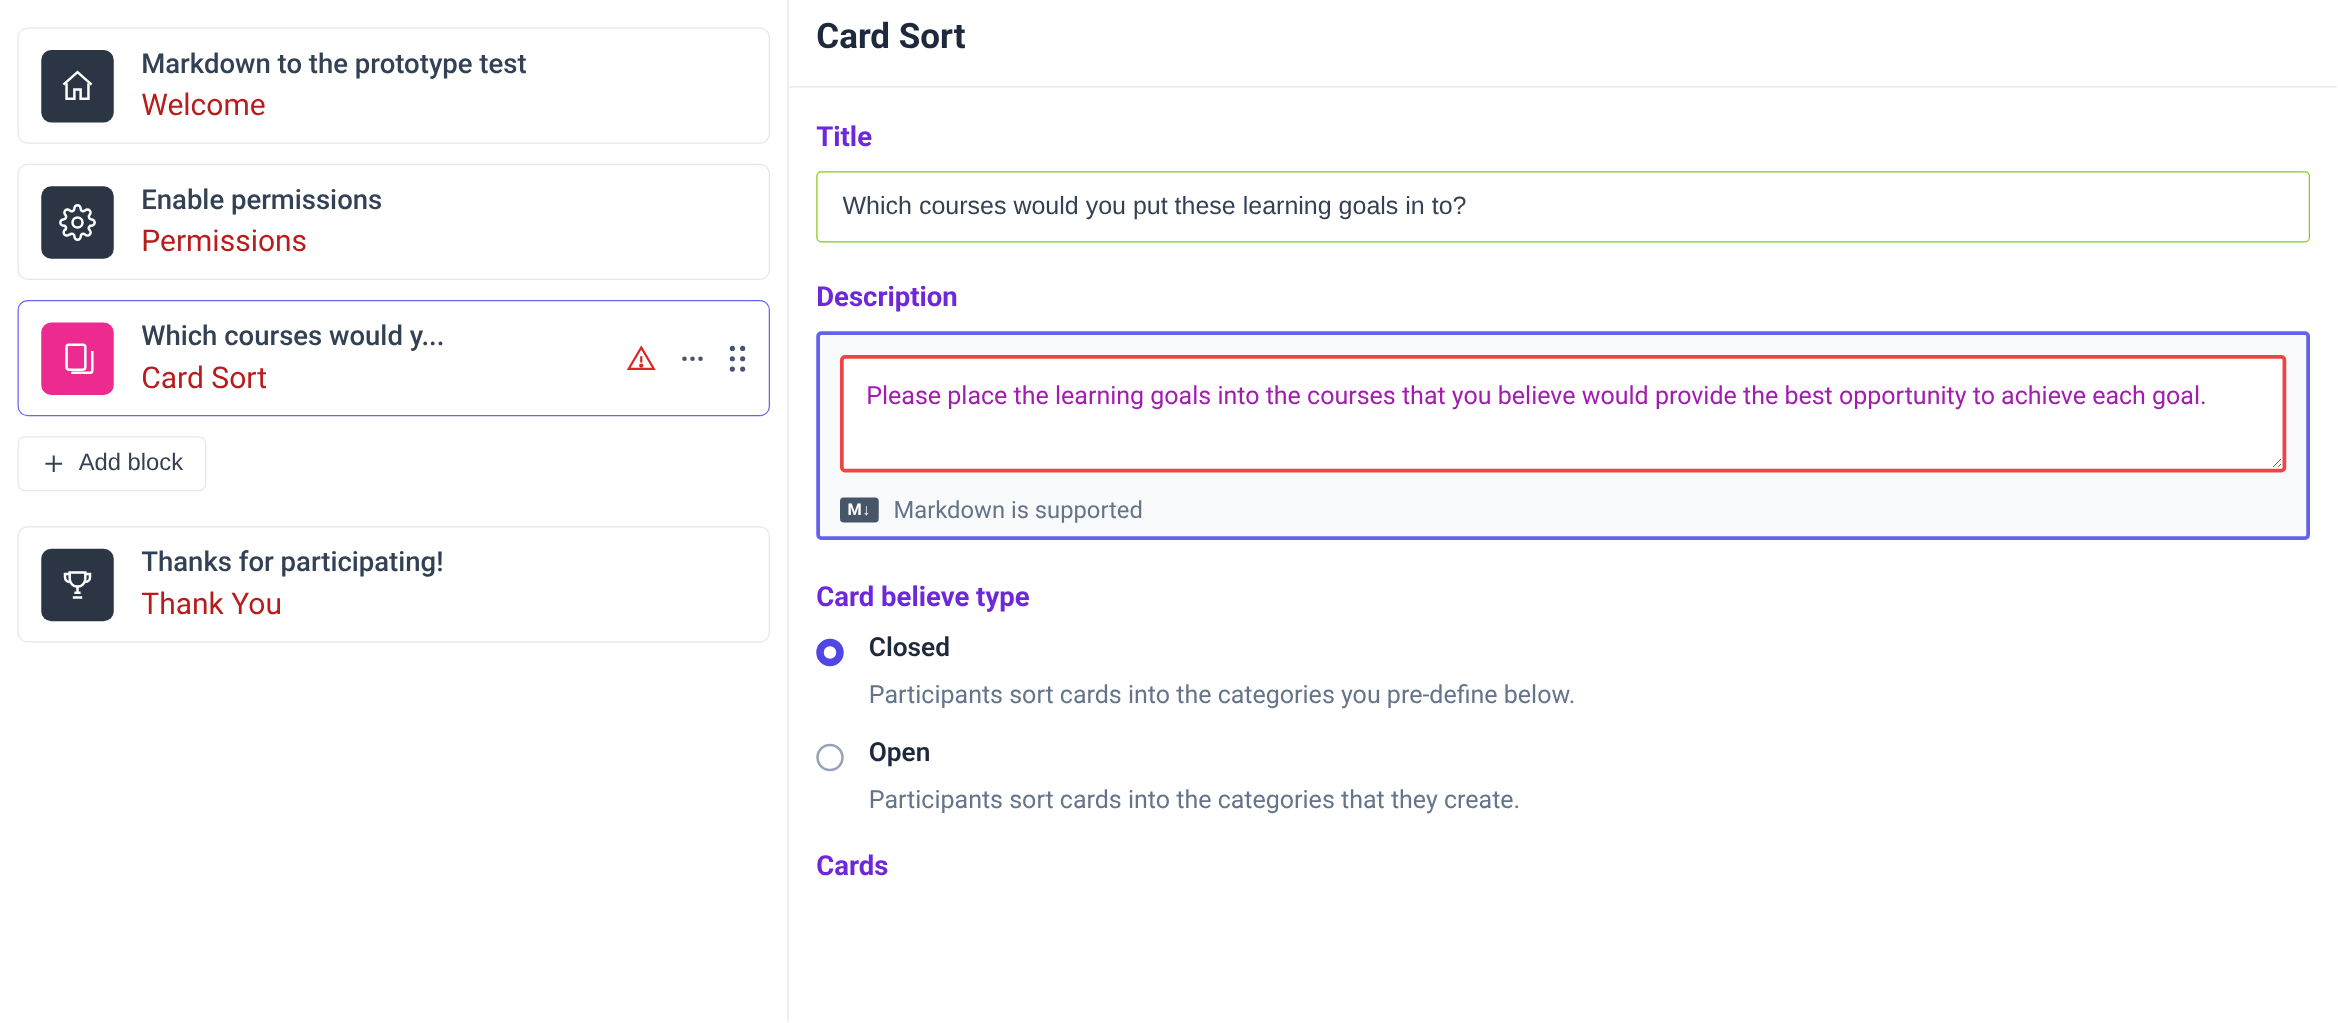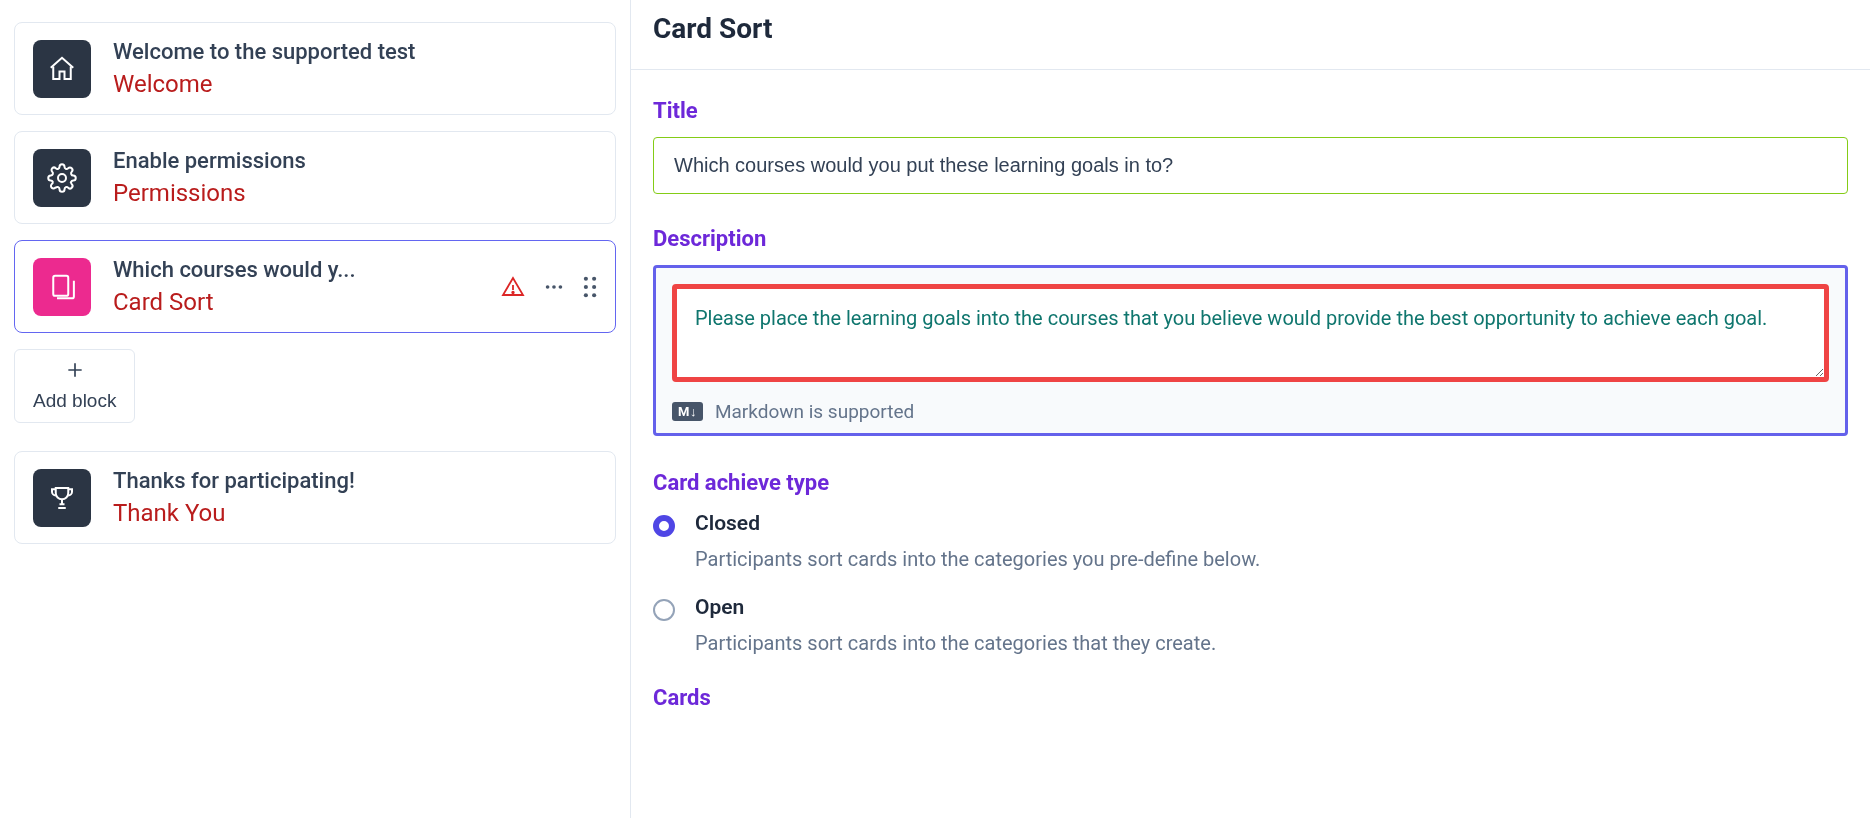--- a/index.html
+++ b/index.html
@@ -62,21 +62,20 @@
     display:inline-flex; align-items:center;
     border:1px solid #e2e8f0;
     background:#fff;
     border-radius:6px;
     padding: 10px 18px;
     font-size: 19px;
     color:#334155;
     cursor:pointer;
     gap:10px;
     margin-bottom:28px;
-    flex-direction:column;
   }
   
   .main {
     flex:1;
     border-left:1px solid #e2e8f0;
     display:flex; flex-direction:column;
     overflow:auto;
   }
   .main-header {
     padding: 12px 22px 24px 22px;
@@ -109,27 +108,27 @@
   }
   .desc-wrapper {
     border: 3px solid #6461eb;
     border-radius:4px;
     background:#f8fafc;
     padding: 16px 16px 10px 16px;
     margin-bottom: 34px;
   }
   .desc-textarea {
     width:100%;
-    border:5px solid #ef4444;
+    border:3px solid #ef4444;
     border-radius:4px;
     background:#fff;
     padding: 14px 18px;
     font-size: 20px;
     line-height:1.5;
-    color:#0f766e;
+    color:#a21caf;
     resize: both;
     min-height: 86px;
     font-family: inherit;
     outline:none;
   }
   .markdown-note {
     display:flex; align-items:center; gap:12px;
     margin-top:14px;
     color:#64748b;
     font-size:19px;
@@ -166,21 +165,21 @@
 
   
   <div class="block-item">
     <div class="block-icon dark">
       <svg width="30" height="30" viewBox="0 0 24 24" fill="none" stroke="currentColor" stroke-width="1.6">
           <path d="M3 11 12 3l9 8"></path>
           <path d="M5 10v10h5v-6h4v6h5V10"></path>
         </svg>
     </div>
     <div class="block-text">
-      <div class="block-title">Welcome to the supported test</div>
+      <div class="block-title">Markdown to the prototype test</div>
       <div class="block-subtitle">Welcome</div>
     </div>
   </div>
 
   
   <div class="block-item">
     <div class="block-icon dark">
       <svg width="30" height="30" viewBox="0 0 24 24" fill="none" stroke="currentColor" stroke-width="1.6">
           <circle cx="12" cy="12" r="3.2"></circle>
           <path d="M19.4 15a1.7 1.7 0 0 0 .34 1.87l.06.06a2 2 0 1 1-2.83 2.83l-.06-.06a1.7 1.7 0 0 0-1.87-.34 1.7 1.7 0 0 0-1 1.56V21a2 2 0 0 1-4 0v-.09a1.7 1.7 0 0 0-1-1.56 1.7 1.7 0 0 0-1.87.34l-.6.06a2 2 0 1 1-2.83-2.83l.06-.06A1.7 1.7 0 0 0 4.6 15a1.7 1.7 0 0 0-1.56-1H3a2 2 0 0 1 0-4h.09A1.7 1.7 0 0 0 4.6 9a1.7 1.7 0 0 0-.34-1.87l-.06-.06a2 2 0 1 1 2.83-2.83l.06.06c.52.52 1.3.66 1.87.34H9a1.7 1.7 0 0 0 1-1.56V3a2 2 0 0 1 4 0v.09c0 .68.4 1.3 1 1.56.57.32 1.35.18 1.87-.34l.06-.06a2 2 0 1 1 2.83 2.83l-.06.06A1.7 1.7 0 0 0 19.4 9c.26.6.88 1 1.56 1H21a2 2 0 0 1 0 4h-.09a1.7 1.7 0 0 0-1.56 1Z"></path>
@@ -270,21 +269,21 @@
 
     <div class="section-label">Description</div>
     <div class="desc-wrapper">
       <textarea class="desc-textarea" style="">Please place the learning goals into the courses that you believe would provide the best opportunity to achieve each goal.</textarea>
       <div class="markdown-note">
         <span class="md-badge">M↓</span>
         <span>Markdown is supported</span>
       </div>
     </div>
 
-    <div class="section-label">Card achieve type</div>
+    <div class="section-label">Card believe type</div>
     <div class="radio-group">
       <div class="radio-row">
         <div class="radio-outer selected"></div>
         <div class="radio-label">Closed</div>
       </div>
       <div class="radio-desc">Participants sort cards into the categories you pre-define below.</div>
 
       <div class="radio-row">
         <div class="radio-outer"></div>
         <div class="radio-label">Open</div>

